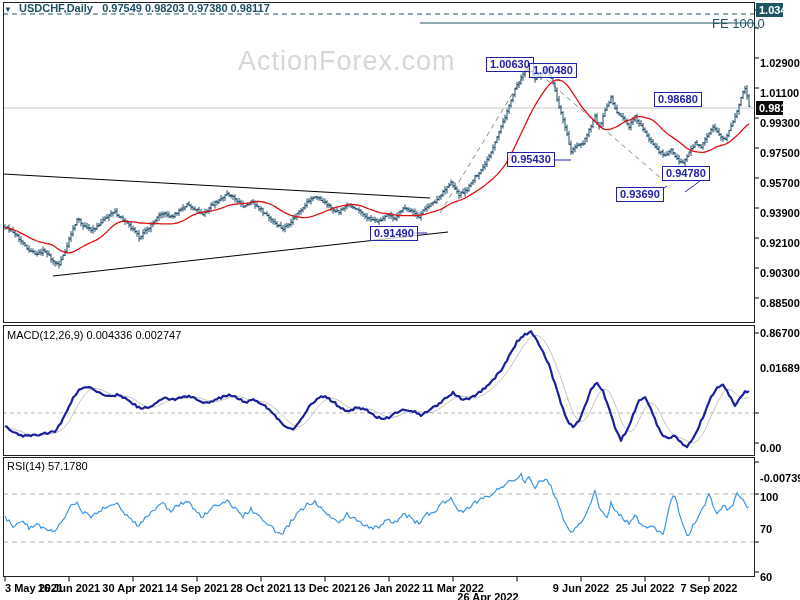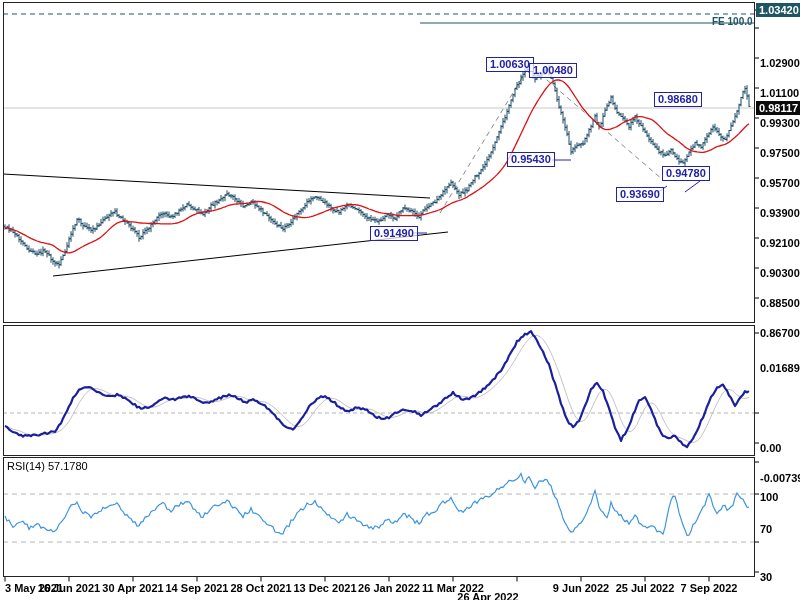--- a/index.html
+++ b/index.html
@@ -5,38 +5,39 @@
   html,body{margin:0;padding:0;background:#fff;}
   #stage{position:relative;width:800px;height:600px;background:#fff;overflow:hidden;
          font-family:"Liberation Sans",sans-serif;}
   #chart-svg{position:absolute;left:0;top:0;z-index:2;}
   .txt{position:absolute;white-space:nowrap;z-index:3;}
   #watermark{position:absolute;left:238px;top:46px;z-index:1;font-size:27px;color:#d7d7db;
              letter-spacing:1px;}
   #title-bar{left:4px;top:2px;font-size:11px;font-weight:bold;color:#1c4f63;}
   #title-bar .arrow{font-size:8px;margin-right:4px;cursor:pointer;}
   .ylab{left:760px;font-size:11px;font-weight:bold;color:#000;margin-top:36px;}
-  .ptag{left:756px;width:44px;font-size:11px;font-weight:bold;color:#fff;text-align:left;
+  .ptag{left:756px;width:27px;font-size:11px;font-weight:bold;color:#fff;text-align:left;
         padding:1px 2px 1px 3px;box-sizing:border-box;}
   .ptag.teal{background:#1e5560;}
   .ptag.black{background:#0b0b0b;}
   .xlab{top:582px;font-size:11px;font-weight:bold;color:#000;transform:translateX(-50%);}
   .xlab.first{transform:none;}
   .indlab{left:7px;font-size:11px;color:#000;}
   #macd-label{top:329px;}
   #rsi-label{top:460px;}
   .swing{border:1px solid #2222a8;color:#2222a8;background:rgba(255,255,255,0.72);
          font-size:11px;font-weight:bold;padding:0 3px 1px 3px;z-index:4;}
-  #fe-label{font-size:10px;font-weight:bold;color:#1e5560;z-index:4;}
+  #fe-label{font-size:13px;font-weight:normal;color:#1e5560;z-index:4;}
 </style>
 </head>
 <body>
 
 <div id="stage">
 
+  <div id="watermark">ActionForex.com</div>
 
   <svg id="chart-svg" width="800" height="600">
       <line x1="3" y1="174" x2="430" y2="198" stroke="#000000" stroke-width="1" stroke-dasharray="none"></line>
       <line x1="53" y1="276" x2="448" y2="232" stroke="#000000" stroke-width="1" stroke-dasharray="none"></line>
       <line x1="440" y1="213" x2="528" y2="68" stroke="#8a8a8a" stroke-width="1" stroke-dasharray="5,4"></line>
       <line x1="533" y1="68" x2="663" y2="180" stroke="#8a8a8a" stroke-width="1" stroke-dasharray="5,4"></line>
       <line x1="3" y1="14" x2="755" y2="14" stroke="#1e5560" stroke-width="1" stroke-dasharray="5,4"></line>
       <line x1="420" y1="23" x2="755" y2="23" stroke="#1e5560" stroke-width="1" stroke-dasharray="none"></line>
       <line x1="3" y1="108" x2="755" y2="108" stroke="#c9c9c9" stroke-width="1" stroke-dasharray="none"></line>
       <path d="M5 224.3L5 229.6M3.5 226.7L5 226.7M5 228.3L6.5 228.3M7 225.8L7 229.4M5.5 228.3L7 228.3M7 227.0L8.5 227.0M9 224.3L9 232.8M7.5 227.0L9 227.0M9 230.1L10.5 230.1M11 227.8L11 232.0M9.5 230.1L11 230.1M11 229.7L12.5 229.7M13 226.7L13 233.3M11.5 229.7L13 229.7M13 232.4L14.5 232.4M15 230.1L15 237.5M13.5 232.4L15 232.4M15 234.1L16.5 234.1M17 233.0L17 237.0M15.5 234.1L17 234.1M17 235.4L18.5 235.4M19 233.8L19 242.4M17.5 235.4L19 235.4M19 239.6L20.5 239.6M21 236.2L21 244.7M19.5 239.6L21 239.6M21 241.2L22.5 241.2M23 240.3L23 245.6M21.5 241.2L23 241.2M23 243.2L24.5 243.2M25 242.3L25 246.8M23.5 243.2L25 243.2M25 245.5L26.5 245.5M27 244.5L27 250.1M25.5 245.5L27 245.5M27 248.8L28.5 248.8M29 245.4L29 252.6M27.5 248.8L29 248.8M29 250.8L30.5 250.8M31 248.2L31 252.2M29.5 250.8L31 250.8M31 251.3L32.5 251.3M33 248.4L33 253.6M31.5 251.3L33 251.3M33 251.4L34.5 251.4M35 250.4L35 255.1M33.5 251.4L35 251.4M35 254.0L36.5 254.0M37 250.6L37 256.6M35.5 254.0L37 254.0M37 254.2L38.5 254.2M39 249.2L39 254.9M37.5 254.2L39 254.2M39 252.3L40.5 252.3M41 248.7L41 255.7M39.5 252.3L41 252.3M41 253.4L42.5 253.4M43 246.4L43 256.2M41.5 253.4L43 253.4M43 250.0L44.5 250.0M45 248.3L45 253.1M43.5 250.0L45 250.0M45 251.7L46.5 251.7M47 249.9L47 257.5M45.5 251.7L47 251.7M47 253.7L48.5 253.7M49 250.4L49 255.9M47.5 253.7L49 253.7M49 254.9L50.5 254.9M51 253.8L51 262.7M49.5 254.9L51 254.9M51 259.6L52.5 259.6M53 257.2L53 264.8M51.5 259.6L53 259.6M53 261.2L54.5 261.2M55 260.4L55 266.7M53.5 261.2L55 261.2M55 263.0L56.5 263.0M57 261.0L57 265.7M55.5 263.0L57 263.0M57 263.4L58.5 263.4M59 260.6L59 268.5M57.5 263.4L59 263.4M59 264.7L60.5 264.7M61 256.2L61 265.8M59.5 264.7L61 264.7M61 259.6L62.5 259.6M63 254.3L63 260.2M61.5 259.6L63 259.6M63 255.4L64.5 255.4M65 249.2L65 256.0M63.5 255.4L65 255.4M65 251.5L66.5 251.5M67 242.2L67 253.1M65.5 251.5L67 251.5M67 246.0L68.5 246.0M69 236.6L69 248.0M67.5 246.0L69 246.0M69 238.8L70.5 238.8M71 231.2L71 241.9M69.5 238.8L71 238.8M71 234.2L72.5 234.2M73 225.1L73 236.7M71.5 234.2L73 234.2M73 228.4L74.5 228.4M75 223.9L75 230.8M73.5 228.4L75 228.4M75 224.8L76.5 224.8M77 218.0L77 225.7M75.5 224.8L77 224.8M77 219.3L78.5 219.3M79 217.5L79 222.8M77.5 219.3L79 219.3M79 219.5L80.5 219.5M81 218.3L81 226.4M79.5 219.5L81 219.5M81 223.5L82.5 223.5M83 222.5L83 229.6M81.5 223.5L83 223.5M83 225.8L84.5 225.8M85 222.3L85 227.5M83.5 225.8L85 225.8M85 226.3L86.5 226.3M87 222.7L87 229.4M85.5 226.3L87 226.3M87 227.8L88.5 227.8M89 224.0L89 231.2M87.5 227.8L89 227.8M89 228.0L90.5 228.0M91 227.1L91 233.0M89.5 228.0L91 228.0M91 230.4L92.5 230.4M93 225.3L93 233.8M91.5 230.4L93 230.4M93 228.7L94.5 228.7M95 227.4L95 231.8M93.5 228.7L95 228.7M95 228.9L96.5 228.9M97 222.7L97 230.1M95.5 228.9L97 228.9M97 225.9L98.5 225.9M99 222.9L99 227.2M97.5 225.9L99 225.9M99 225.1L100.5 225.1M101 218.8L101 225.7M99.5 225.1L101 225.1M101 222.7L102.5 222.7M103 216.6L103 223.4M101.5 222.7L103 222.7M103 219.8L104.5 219.8M105 215.9L105 221.3M103.5 219.8L105 219.8M105 218.2L106.5 218.2M107 214.1L107 219.0M105.5 218.2L107 218.2M107 217.3L108.5 217.3M109 213.7L109 221.0M107.5 217.3L109 217.3M109 215.2L110.5 215.2M111 210.2L111 217.3M109.5 215.2L111 215.2M111 213.2L112.5 213.2M113 211.6L113 216.6M111.5 213.2L113 213.2M113 212.6L114.5 212.6M115 208.2L115 214.2M113.5 212.6L115 212.6M115 211.1L116.5 211.1M117 208.1L117 217.1M115.5 211.1L117 211.1M117 215.3L118.5 215.3M119 214.0L119 218.2M117.5 215.3L119 215.3M119 216.9L120.5 216.9M121 215.8L121 218.7M119.5 216.9L121 216.9M121 217.2L122.5 217.2M123 215.4L123 221.9M121.5 217.2L123 217.2M123 220.3L124.5 220.3M125 217.9L125 225.0M123.5 220.3L125 220.3M125 221.2L126.5 221.2M127 219.7L127 223.8M125.5 221.2L127 221.2M127 222.8L128.5 222.8M129 221.3L129 227.5M127.5 222.8L129 222.8M129 224.9L130.5 224.9M131 222.0L131 231.1M129.5 224.9L131 224.9M131 228.5L132.5 228.5M133 225.6L133 231.5M131.5 228.5L133 228.5M133 229.2L134.5 229.2M135 226.9L135 233.6M133.5 229.2L135 229.2M135 231.5L136.5 231.5M137 230.4L137 236.8M135.5 231.5L137 231.5M137 233.6L138.5 233.6M139 229.9L139 241.8M137.5 233.6L139 233.6M139 238.4L140.5 238.4M141 235.5L141 239.8M139.5 238.4L141 238.4M141 236.5L142.5 236.5M143 229.2L143 239.4M141.5 236.5L143 236.5M143 232.7L144.5 232.7M145 227.6L145 234.7M143.5 232.7L145 232.7M145 230.4L146.5 230.4M147 226.5L147 234.1M145.5 230.4L147 230.4M147 229.2L148.5 229.2M149 227.1L149 232.1M147.5 229.2L149 229.2M149 228.4L150.5 228.4M151 222.2L151 232.2M149.5 228.4L151 228.4M151 224.0L152.5 224.0M153 220.6L153 227.3M151.5 224.0L153 224.0M153 222.2L154.5 222.2M155 219.6L155 224.7M153.5 222.2L155 222.2M155 220.3L156.5 220.3M157 216.3L157 222.8M155.5 220.3L157 220.3M157 217.3L158.5 217.3M159 212.3L159 221.0M157.5 217.3L159 217.3M159 215.1L160.5 215.1M161 211.8L161 218.5M159.5 215.1L161 215.1M161 214.3L162.5 214.3M163 211.4L163 218.1M161.5 214.3L163 214.3M163 213.8L164.5 213.8M165 211.5L165 217.3M163.5 213.8L165 213.8M165 213.2L166.5 213.2M167 211.2L167 217.5M165.5 213.2L167 213.2M167 215.0L168.5 215.0M169 211.5L169 218.0M167.5 215.0L169 215.0M169 216.8L170.5 216.8M171 214.6L171 218.3M169.5 216.8L171 216.8M171 216.1L172.5 216.1M173 214.0L173 219.0M171.5 216.1L173 216.1M173 216.5L174.5 216.5M175 212.1L175 218.1M173.5 216.5L175 216.5M175 213.2L176.5 213.2M177 212.7L177 215.8M175.5 213.2L177 213.2M177 213.3L178.5 213.3M179 208.5L179 216.0M177.5 213.3L179 213.3M179 210.2L180.5 210.2M181 207.3L181 211.9M179.5 210.2L181 210.2M181 209.3L182.5 209.3M183 204.2L183 211.5M181.5 209.3L183 209.3M183 208.0L184.5 208.0M185 205.8L185 210.5M183.5 208.0L185 208.0M185 206.6L186.5 206.6M187 202.8L187 207.5M185.5 206.6L187 206.6M187 204.0L188.5 204.0M189 201.2L189 206.2M187.5 204.0L189 204.0M189 205.6L190.5 205.6M191 203.8L191 210.0M189.5 205.6L191 205.6M191 207.3L192.5 207.3M193 205.9L193 210.4M191.5 207.3L193 207.3M193 208.9L194.5 208.9M195 206.5L195 210.4M193.5 208.9L195 208.9M195 209.9L196.5 209.9M197 208.7L197 213.7M195.5 209.9L197 209.9M197 209.3L198.5 209.3M199 206.9L199 214.1M197.5 209.3L199 209.3M199 212.7L200.5 212.7M201 209.1L201 214.4M199.5 212.7L201 212.7M201 213.1L202.5 213.1M203 211.2L203 215.6M201.5 213.1L203 213.1M203 214.7L204.5 214.7M205 208.7L205 217.1M203.5 214.7L205 214.7M205 212.3L206.5 212.3M207 208.9L207 213.5M205.5 212.3L207 212.3M207 210.7L208.5 210.7M209 206.9L209 214.0M207.5 210.7L209 210.7M209 208.1L210.5 208.1M211 202.4L211 211.9M209.5 208.1L211 208.1M211 204.7L212.5 204.7M213 201.3L213 205.8M211.5 204.7L213 204.7M213 205.3L214.5 205.3M215 200.5L215 208.5M213.5 205.3L215 205.3M215 201.7L216.5 201.7M217 199.8L217 205.4M215.5 201.7L217 201.7M217 202.3L218.5 202.3M219 198.8L219 204.0M217.5 202.3L219 202.3M219 200.0L220.5 200.0M221 195.0L221 201.4M219.5 200.0L221 200.0M221 198.7L222.5 198.7M223 196.4L223 201.7M221.5 198.7L223 198.7M223 197.5L224.5 197.5M225 194.4L225 201.2M223.5 197.5L225 197.5M225 195.0L226.5 195.0M227 190.4L227 195.8M225.5 195.0L227 195.0M227 193.8L228.5 193.8M229 191.8L229 196.8M227.5 193.8L229 193.8M229 195.8L230.5 195.8M231 194.0L231 198.4M229.5 195.8L231 195.8M231 195.9L232.5 195.9M233 194.4L233 199.9M231.5 195.9L233 195.9M233 196.5L234.5 196.5M235 194.4L235 202.1M233.5 196.5L235 196.5M235 198.9L236.5 198.9M237 198.1L237 203.3M235.5 198.9L237 198.9M237 201.6L238.5 201.6M239 197.9L239 203.2M237.5 201.6L239 201.6M239 201.8L240.5 201.8M241 199.7L241 207.0M239.5 201.8L241 201.8M241 203.4L242.5 203.4M243 200.7L243 207.8M241.5 203.4L243 203.4M243 206.8L244.5 206.8M245 205.1L245 208.2M243.5 206.8L245 206.8M245 205.7L246.5 205.7M247 202.6L247 206.6M245.5 205.7L247 205.7M247 204.6L248.5 204.6M249 203.3L249 205.9M247.5 204.6L249 204.6M249 203.9L250.5 203.9M251 200.6L251 205.1M249.5 203.9L251 203.9M251 201.2L252.5 201.2M253 199.0L253 204.6M251.5 201.2L253 201.2M253 202.2L254.5 202.2M255 200.2L255 208.8M253.5 202.2L255 202.2M255 205.1L256.5 205.1M257 202.3L257 207.5M255.5 205.1L257 205.1M257 206.3L258.5 206.3M259 205.4L259 211.2M257.5 206.3L259 206.3M259 209.0L260.5 209.0M261 205.8L261 212.3M259.5 209.0L261 209.0M261 208.8L262.5 208.8M263 207.7L263 216.2M261.5 208.8L263 208.8M263 213.0L264.5 213.0M265 212.1L265 214.4M263.5 213.0L265 213.0M265 213.5L266.5 213.5M267 211.1L267 216.1M265.5 213.5L267 213.5M267 215.6L268.5 215.6M269 213.4L269 221.5M267.5 215.6L269 215.6M269 217.9L270.5 217.9M271 215.8L271 223.0M269.5 217.9L271 217.9M271 219.6L272.5 219.6M273 218.2L273 224.3M271.5 219.6L273 219.6M273 221.5L274.5 221.5M275 218.5L275 225.0M273.5 221.5L275 221.5M275 223.4L276.5 223.4M277 221.1L277 227.7M275.5 223.4L277 223.4M277 225.7L278.5 225.7M279 223.9L279 227.4M277.5 225.7L279 225.7M279 225.5L280.5 225.5M281 221.8L281 228.5M279.5 225.5L281 225.5M281 228.0L282.5 228.0M283 225.0L283 231.6M281.5 228.0L283 228.0M283 229.3L284.5 229.3M285 223.5L285 232.3M283.5 229.3L285 229.3M285 226.4L286.5 226.4M287 222.9L287 228.5M285.5 226.4L287 226.4M287 225.3L288.5 225.3M289 223.0L289 228.0M287.5 225.3L289 225.3M289 224.5L290.5 224.5M291 218.8L291 226.9M289.5 224.5L291 224.5M291 222.4L292.5 222.4M293 215.2L293 225.0M291.5 222.4L293 222.4M293 218.2L294.5 218.2M295 213.9L295 219.8M293.5 218.2L295 218.2M295 217.0L296.5 217.0M297 212.7L297 220.4M295.5 217.0L297 217.0M297 213.5L298.5 213.5M299 210.1L299 215.4M297.5 213.5L299 213.5M299 211.6L300.5 211.6M301 208.2L301 214.8M299.5 211.6L301 211.6M301 210.1L302.5 210.1M303 207.2L303 212.5M301.5 210.1L303 210.1M303 207.8L304.5 207.8M305 202.9L305 209.7M303.5 207.8L305 207.8M305 205.5L306.5 205.5M307 198.6L307 207.8M305.5 205.5L307 205.5M307 201.5L308.5 201.5M309 198.0L309 203.6M307.5 201.5L309 201.5M309 201.0L310.5 201.0M311 196.1L311 204.6M309.5 201.0L311 201.0M311 198.7L312.5 198.7M313 196.3L313 201.3M311.5 198.7L313 198.7M313 198.0L314.5 198.0M315 196.1L315 198.6M313.5 198.0L315 198.0M315 196.9L316.5 196.9M317 195.9L317 200.2M315.5 196.9L317 196.9M317 197.6L318.5 197.6M319 196.2L319 200.8M317.5 197.6L319 197.6M319 198.2L320.5 198.2M321 195.9L321 201.1M319.5 198.2L321 198.2M321 200.5L322.5 200.5M323 197.7L323 203.0M321.5 200.5L323 200.5M323 202.4L324.5 202.4M325 198.5L325 204.6M323.5 202.4L325 202.4M325 201.9L326.5 201.9M327 200.4L327 207.8M325.5 201.9L327 201.9M327 205.1L328.5 205.1M329 202.7L329 208.1M327.5 205.1L329 205.1M329 205.4L330.5 205.4M331 203.8L331 211.4M329.5 205.4L331 205.4M331 208.0L332.5 208.0M333 207.1L333 213.6M331.5 208.0L333 208.0M333 210.2L334.5 210.2M335 208.9L335 212.8M333.5 210.2L335 210.2M335 211.4L336.5 211.4M337 206.9L337 212.7M335.5 211.4L337 211.4M337 210.6L338.5 210.6M339 209.7L339 215.1M337.5 210.6L339 210.6M339 212.6L340.5 212.6M341 207.8L341 215.0M339.5 212.6L341 212.6M341 209.5L342.5 209.5M343 207.1L343 210.9M341.5 209.5L343 209.5M343 208.5L344.5 208.5M345 206.2L345 211.6M343.5 208.5L345 208.5M345 206.8L346.5 206.8M347 202.5L347 209.4M345.5 206.8L347 206.8M347 205.1L348.5 205.1M349 203.3L349 207.3M347.5 205.1L349 205.1M349 204.6L350.5 204.6M351 203.1L351 208.1M349.5 204.6L351 204.6M351 206.7L352.5 206.7M353 204.5L353 209.0M351.5 206.7L353 206.7M353 207.5L354.5 207.5M355 206.3L355 209.9M353.5 207.5L355 207.5M355 208.6L356.5 208.6M357 207.9L357 210.4M355.5 208.6L357 208.6M357 209.5L358.5 209.5M359 207.4L359 213.5M357.5 209.5L359 209.5M359 210.6L360.5 210.6M361 209.0L361 215.5M359.5 210.6L361 210.6M361 212.2L362.5 212.2M363 211.4L363 216.9M361.5 212.2L363 212.2M363 214.5L364.5 214.5M365 212.9L365 219.0M363.5 214.5L365 214.5M365 216.2L366.5 216.2M367 213.1L367 221.4M365.5 216.2L367 216.2M367 218.0L368.5 218.0M369 216.6L369 221.1M367.5 218.0L369 218.0M369 217.8L370.5 217.8M371 215.0L371 222.0M369.5 217.8L371 217.8M371 219.6L372.5 219.6M373 216.7L373 220.6M371.5 219.6L373 219.6M373 219.8L374.5 219.8M375 216.7L375 223.0M373.5 219.8L375 219.8M375 219.9L376.5 219.9M377 218.2L377 222.4M375.5 219.9L377 219.9M377 221.7L378.5 221.7M379 218.7L379 224.8M377.5 221.7L379 221.7M379 220.2L380.5 220.2M381 217.4L381 221.9M379.5 220.2L381 220.2M381 220.3L382.5 220.3M383 215.9L383 221.2M381.5 220.3L383 220.3M383 218.3L384.5 218.3M385 214.7L385 221.3M383.5 218.3L385 218.3M385 216.4L386.5 216.4M387 213.3L387 217.3M385.5 216.4L387 216.4M387 214.3L388.5 214.3M389 213.5L389 218.7M387.5 214.3L389 214.3M389 215.3L390.5 215.3M391 211.8L391 219.1M389.5 215.3L391 215.3M391 215.9L392.5 215.9M393 213.7L393 221.5M391.5 215.9L393 215.9M393 218.1L394.5 218.1M395 216.6L395 220.2M393.5 218.1L395 218.1M395 219.1L396.5 219.1M397 212.3L397 221.2M395.5 219.1L397 219.1M397 216.1L398.5 216.1M399 211.4L399 218.3M397.5 216.1L399 216.1M399 211.9L400.5 211.9M401 210.2L401 214.7M399.5 211.9L401 211.9M401 210.9L402.5 210.9M403 207.0L403 212.9M401.5 210.9L403 210.9M403 208.0L404.5 208.0M405 204.5L405 210.3M403.5 208.0L405 208.0M405 208.3L406.5 208.3M407 207.2L407 211.8M405.5 208.3L407 208.3M407 209.1L408.5 209.1M409 207.3L409 212.4M407.5 209.1L409 209.1M409 210.9L410.5 210.9M411 208.0L411 212.6M409.5 210.9L411 210.9M411 210.5L412.5 210.5M413 208.6L413 214.8M411.5 210.5L413 210.5M413 211.5L414.5 211.5M415 208.5L415 217.0M413.5 211.5L415 211.5M415 213.5L416.5 213.5M417 210.6L417 219.0M415.5 213.5L417 213.5M417 216.1L418.5 216.1M419 212.4L419 218.7M417.5 216.1L419 216.1M419 217.5L420.5 217.5M421 211.0L421 220.6M419.5 217.5L421 217.5M421 213.8L422.5 213.8M423 209.2L423 215.3M421.5 213.8L423 213.8M423 210.3L424.5 210.3M425 206.1L425 211.6M423.5 210.3L425 210.3M425 209.0L426.5 209.0M427 203.8L427 211.7M425.5 209.0L427 209.0M427 207.3L428.5 207.3M429 203.1L429 209.3M427.5 207.3L429 207.3M429 206.3L430.5 206.3M431 202.7L431 207.2M429.5 206.3L431 206.3M431 203.6L432.5 203.6M433 201.4L433 205.8M431.5 203.6L433 203.6M433 202.3L434.5 202.3M435 199.6L435 203.4M433.5 202.3L435 202.3M435 202.6L436.5 202.6M437 195.8L437 203.5M435.5 202.6L437 202.6M437 199.5L438.5 199.5M439 195.6L439 200.7M437.5 199.5L439 199.5M439 196.8L440.5 196.8M441 194.0L441 199.9M439.5 196.8L441 196.8M441 195.3L442.5 195.3M443 189.6L443 197.1M441.5 195.3L443 195.3M443 191.5L444.5 191.5M445 186.1L445 194.8M443.5 191.5L445 191.5M445 189.7L446.5 189.7M447 186.3L447 193.5M445.5 189.7L447 189.7M447 186.8L448.5 186.8M449 182.7L449 188.2M447.5 186.8L449 186.8M449 185.1L450.5 185.1M451 179.6L451 185.9M449.5 185.1L451 185.1M451 182.3L452.5 182.3M453 180.8L453 188.1M451.5 182.3L453 182.3M453 185.7L454.5 185.7M455 182.4L455 190.1M453.5 185.7L455 185.7M455 188.6L456.5 188.6M457 186.7L457 194.1M455.5 188.6L457 188.6M457 191.6L458.5 191.6M459 189.4L459 199.2M457.5 191.6L459 191.6M459 195.5L460.5 195.5M461 191.2L461 197.9M459.5 195.5L461 195.5M461 192.3L462.5 192.3M463 188.5L463 193.9M461.5 192.3L463 192.3M463 192.9L464.5 192.9M465 187.3L465 196.6M463.5 192.9L465 192.9M465 190.1L466.5 190.1M467 187.1L467 193.5M465.5 190.1L467 190.1M467 190.8L468.5 190.8M469 183.6L469 191.3M467.5 190.8L469 190.8M469 185.6L470.5 185.6M471 182.3L471 187.4M469.5 185.6L471 185.6M471 182.8L472.5 182.8M473 179.4L473 185.1M471.5 182.8L473 182.8M473 180.5L474.5 180.5M475 174.9L475 183.3M473.5 180.5L475 180.5M475 175.9L476.5 175.9M477 174.5L477 177.4M475.5 175.9L477 175.9M477 175.8L478.5 175.8M479 171.8L479 179.5M477.5 175.8L479 175.8M479 173.3L480.5 173.3M481 168.8L481 174.4M479.5 173.3L481 173.3M481 169.9L482.5 169.9M483 164.0L483 171.8M481.5 169.9L483 169.9M483 167.0L484.5 167.0M485 160.8L485 169.8M483.5 167.0L485 167.0M485 164.3L486.5 164.3M487 156.5L487 167.1M485.5 164.3L487 164.3M487 159.5L488.5 159.5M489 153.9L489 161.6M487.5 159.5L489 159.5M489 156.2L490.5 156.2M491 151.4L491 158.5M489.5 156.2L491 156.2M491 152.1L492.5 152.1M493 144.4L493 154.3M491.5 152.1L493 152.1M493 147.5L494.5 147.5M495 141.2L495 150.6M493.5 147.5L495 147.5M495 142.3L496.5 142.3M497 136.1L497 143.2M495.5 142.3L497 142.3M497 136.9L498.5 136.9M499 130.7L499 140.4M497.5 136.9L499 136.9M499 131.9L500.5 131.9M501 124.9L501 133.9M499.5 131.9L501 131.9M501 126.4L502.5 126.4M503 118.0L503 128.6M501.5 126.4L503 126.4M503 121.4L504.5 121.4M505 114.6L505 123.4M503.5 121.4L505 121.4M505 117.7L506.5 117.7M507 108.7L507 120.3M505.5 117.7L507 117.7M507 111.4L508.5 111.4M509 104.1L509 114.0M507.5 111.4L509 111.4M509 105.5L510.5 105.5M511 99.4L511 107.8M509.5 105.5L511 105.5M511 100.1L512.5 100.1M513 93.8L513 102.3M511.5 100.1L513 100.1M513 94.8L514.5 94.8M515 87.8L515 97.2M513.5 94.8L515 94.8M515 88.5L516.5 88.5M517 82.0L517 90.0M515.5 88.5L517 88.5M517 84.7L518.5 84.7M519 81.0L519 88.0M517.5 84.7L519 84.7M519 83.4L520.5 83.4M521 74.7L521 84.7M519.5 83.4L521 83.4M521 77.1L522.5 77.1M523 72.1L523 80.9M521.5 77.1L523 77.1M523 74.5L524.5 74.5M525 68.2L525 77.5M523.5 74.5L525 74.5M525 70.6L526.5 70.6M527 65.6L527 71.3M525.5 70.6L527 70.6M527 69.2L528.5 69.2M529 62.5L529 72.8M527.5 69.2L529 69.2M529 64.7L530.5 64.7M531 63.2L531 70.8M529.5 64.7L531 64.7M531 69.3L532.5 69.3M533 68.5L533 78.4M531.5 69.3L533 69.3M533 75.1L534.5 75.1M535 74.0L535 82.7M533.5 75.1L535 75.1M535 79.1L536.5 79.1M537 72.7L537 80.2M535.5 79.1L537 79.1M537 75.3L538.5 75.3M539 71.7L539 77.5M537.5 75.3L539 75.3M539 76.3L540.5 76.3M541 73.3L541 79.7M539.5 76.3L541 76.3M541 74.2L542.5 74.2M543 70.0L543 75.3M541.5 74.2L543 74.2M543 71.3L544.5 71.3M545 66.5L545 75.2M543.5 71.3L545 71.3M545 70.2L546.5 70.2M547 68.0L547 71.2M545.5 70.2L547 70.2M547 69.1L548.5 69.1M549 65.5L549 75.5M547.5 69.1L549 69.1M549 72.8L550.5 72.8M551 72.2L551 79.0M549.5 72.8L551 72.8M551 78.3L552.5 78.3M553 77.0L553 84.4M551.5 78.3L553 78.3M553 83.7L554.5 83.7M555 81.6L555 91.7M553.5 83.7L555 83.7M555 90.7L556.5 90.7M557 87.7L557 101.9M555.5 90.7L557 90.7M557 99.6L558.5 99.6M559 96.0L559 108.7M557.5 99.6L559 99.6M559 107.2L560.5 107.2M561 105.3L561 114.9M559.5 107.2L561 107.2M561 112.6L562.5 112.6M563 111.1L563 123.6M561.5 112.6L563 112.6M563 119.8L564.5 119.8M565 117.2L565 130.8M563.5 119.8L565 119.8M565 127.3L566.5 127.3M567 124.6L567 136.2M565.5 127.3L567 127.3M567 134.1L568.5 134.1M569 131.1L569 144.8M567.5 134.1L569 134.1M569 144.2L570.5 144.2M571 140.7L571 154.9M569.5 144.2L571 144.2M571 151.9L572.5 151.9M573 147.1L573 154.2M571.5 151.9L573 151.9M573 148.9L574.5 148.9M575 144.3L575 152.2M573.5 148.9L575 148.9M575 147.1L576.5 147.1M577 142.3L577 148.7M575.5 147.1L577 147.1M577 145.4L578.5 145.4M579 143.0L579 146.4M577.5 145.4L579 145.4M579 144.8L580.5 144.8M581 142.8L581 148.1M579.5 144.8L581 144.8M581 143.9L582.5 143.9M583 140.5L583 146.0M581.5 143.9L583 143.9M583 144.0L584.5 144.0M585 137.3L585 144.6M583.5 144.0L585 144.0M585 138.5L586.5 138.5M587 133.5L587 142.3M585.5 138.5L587 138.5M587 135.0L588.5 135.0M589 128.0L589 137.3M587.5 135.0L589 135.0M589 129.5L590.5 129.5M591 124.5L591 132.6M589.5 129.5L591 129.5M591 126.4L592.5 126.4M593 119.1L593 128.2M591.5 126.4L593 126.4M593 120.7L594.5 120.7M595 113.8L595 121.4M593.5 120.7L595 120.7M595 115.8L596.5 115.8M597 112.8L597 125.1M595.5 115.8L597 115.8M597 122.8L598.5 122.8M599 121.8L599 129.6M597.5 122.8L599 122.8M599 126.7L600.5 126.7M601 121.7L601 127.2M599.5 126.7L601 126.7M601 123.4L602.5 123.4M603 112.9L603 127.0M601.5 123.4L603 123.4M603 116.2L604.5 116.2M605 107.6L605 116.7M603.5 116.2L605 116.2M605 110.2L606.5 110.2M607 103.3L607 110.9M605.5 110.2L607 110.2M607 105.8L608.5 105.8M609 100.7L609 106.7M607.5 105.8L609 105.8M609 102.6L610.5 102.6M611 95.2L611 103.6M609.5 102.6L611 102.6M611 97.0L612.5 97.0M613 95.3L613 105.3M611.5 97.0L613 97.0M613 103.6L614.5 103.6M615 101.9L615 110.0M613.5 103.6L615 103.6M615 108.3L616.5 108.3M617 104.7L617 113.9M615.5 108.3L617 108.3M617 112.6L618.5 112.6M619 111.6L619 115.9M617.5 112.6L619 112.6M619 114.2L620.5 114.2M621 112.9L621 117.0M619.5 114.2L621 114.2M621 116.5L622.5 116.5M623 113.0L623 120.8M621.5 116.5L623 116.5M623 118.1L624.5 118.1M625 115.9L625 122.6M623.5 118.1L625 118.1M625 121.0L626.5 121.0M627 118.3L627 125.3M625.5 121.0L627 121.0M627 123.7L628.5 123.7M629 122.8L629 130.1M627.5 123.7L629 123.7M629 127.4L630.5 127.4M631 119.3L631 130.5M629.5 127.4L631 127.4M631 122.4L632.5 122.4M633 116.8L633 125.1M631.5 122.4L633 122.4M633 119.7L634.5 119.7M635 115.1L635 122.0M633.5 119.7L635 119.7M635 115.9L636.5 115.9M637 113.6L637 124.0M635.5 115.9L637 115.9M637 120.9L638.5 120.9M639 119.2L639 127.0M637.5 120.9L639 120.9M639 123.7L640.5 123.7M641 120.1L641 126.2M639.5 123.7L641 123.7M641 125.6L642.5 125.6M643 122.9L643 131.8M641.5 125.6L643 125.6M643 129.3L644.5 129.3M645 127.5L645 133.2M643.5 129.3L645 129.3M645 132.0L646.5 132.0M647 130.2L647 137.2M645.5 132.0L647 132.0M647 135.8L648.5 135.8M649 133.2L649 142.3M647.5 135.8L649 135.8M649 139.3L650.5 139.3M651 137.0L651 144.1M649.5 139.3L651 139.3M651 141.5L652.5 141.5M653 139.0L653 145.4M651.5 141.5L653 141.5M653 144.2L654.5 144.2M655 142.6L655 148.1M653.5 144.2L655 144.2M655 146.9L656.5 146.9M657 143.3L657 149.7M655.5 146.9L657 146.9M657 149.1L658.5 149.1M659 145.9L659 154.2M657.5 149.1L659 149.1M659 152.4L660.5 152.4M661 150.7L661 155.3M659.5 152.4L661 152.4M661 151.8L662.5 151.8M663 149.3L663 157.8M661.5 151.8L663 151.8M663 154.8L664.5 154.8M665 152.4L665 156.7M663.5 154.8L665 154.8M665 155.3L666.5 155.3M667 150.9L667 155.8M665.5 155.3L667 155.3M667 154.2L668.5 154.2M669 149.9L669 156.1M667.5 154.2L669 154.2M669 151.7L670.5 151.7M671 148.1L671 154.4M669.5 151.7L671 151.7M671 149.5L672.5 149.5M673 148.3L673 155.0M671.5 149.5L673 149.5M673 153.0L674.5 153.0M675 152.2L675 157.7M673.5 153.0L675 153.0M675 156.5L676.5 156.5M677 153.7L677 160.1M675.5 156.5L677 156.5M677 158.4L678.5 158.4M679 154.9L679 164.7M677.5 158.4L679 158.4M679 161.8L680.5 161.8M681 158.4L681 163.3M679.5 161.8L681 161.8M681 161.8L682.5 161.8M683 159.5L683 163.6M681.5 161.8L683 161.8M683 162.9L684.5 162.9M685 158.2L685 165.9M683.5 162.9L685 162.9M685 159.7L686.5 159.7M687 154.2L687 162.0M685.5 159.7L687 159.7M687 156.5L688.5 156.5M689 151.4L689 157.1M687.5 156.5L689 156.5M689 152.1L690.5 152.1M691 145.6L691 155.9M689.5 152.1L691 152.1M691 148.7L692.5 148.7M693 144.2L693 150.1M691.5 148.7L693 148.7M693 147.0L694.5 147.0M695 141.8L695 148.0M693.5 147.0L695 147.0M695 142.4L696.5 142.4M697 140.0L697 145.5M695.5 142.4L697 142.4M697 144.9L698.5 144.9M699 144.1L699 147.6M697.5 144.9L699 144.9M699 145.1L700.5 145.1M701 144.2L701 148.8M699.5 145.1L701 145.1M701 147.4L702.5 147.4M703 142.1L703 149.9M701.5 147.4L703 147.4M703 142.8L704.5 142.8M705 137.1L705 145.8M703.5 142.8L705 142.8M705 139.3L706.5 139.3M707 133.0L707 143.0M705.5 139.3L707 139.3M707 136.1L708.5 136.1M709 132.4L709 137.7M707.5 136.1L709 136.1M709 133.3L710.5 133.3M711 127.8L711 135.0M709.5 133.3L711 133.3M711 129.6L712.5 129.6M713 124.5L713 132.5M711.5 129.6L713 129.6M713 127.0L714.5 127.0M715 123.7L715 131.5M713.5 127.0L715 127.0M715 129.0L716.5 129.0M717 126.9L717 133.3M715.5 129.0L717 129.0M717 131.4L718.5 131.4M719 127.9L719 136.1M717.5 131.4L719 131.4M719 134.4L720.5 134.4M721 133.2L721 140.8M719.5 134.4L721 134.4M721 137.1L722.5 137.1M723 135.7L723 141.7M721.5 137.1L723 137.1M723 138.5L724.5 138.5M725 136.6L725 140.0M723.5 138.5L725 138.5M725 139.4L726.5 139.4M727 133.3L727 141.4M725.5 139.4L727 139.4M727 135.7L728.5 135.7M729 129.9L729 137.5M727.5 135.7L729 135.7M729 130.5L730.5 130.5M731 122.4L731 131.1M729.5 130.5L731 130.5M731 125.9L732.5 125.9M733 120.0L733 126.8M731.5 125.9L733 125.9M733 121.7L734.5 121.7M735 113.0L735 123.2M733.5 121.7L735 121.7M735 116.3L736.5 116.3M737 109.9L737 118.3M735.5 116.3L737 116.3M737 111.1L738.5 111.1M739 103.6L739 114.8M737.5 111.1L739 111.1M739 104.8L740.5 104.8M741 96.8L741 106.4M739.5 104.8L741 104.8M741 97.5L742.5 97.5M743 90.6L743 99.1M741.5 97.5L743 97.5M743 91.8L744.5 91.8M745 86.0L745 94.2M743.5 91.8L745 91.8M745 88.5L746.5 88.5M747 85.1L747 99.7M745.5 88.5L747 88.5M747 96.0L748.5 96.0M749 94.2L749 107.0M747.5 96.0L749 96.0M749 106.4L750.5 106.4" stroke="#1b4b66" stroke-width="1" fill="none"></path>
@@ -50,20 +51,26 @@
       <polyline points="5,426.1 7,427.0 9,429.3 11,430.9 13,432.2 15,432.5 17,433.3 19,435.1 21,434.8 23,436.6 25,435.0 27,435.6 29,435.1 31,436.2 33,434.5 35,434.6 37,435.3 39,435.5 41,434.3 43,433.5 45,432.6 47,433.9 49,433.0 51,431.4 53,431.5 55,432.0 57,428.8 59,425.1 61,423.4 63,418.4 65,414.5 67,411.0 69,406.3 71,403.2 73,397.6 75,395.8 77,393.1 79,389.6 81,389.1 83,388.0 85,387.3 87,387.4 89,387.2 91,387.6 93,389.2 95,390.6 97,392.0 99,392.2 101,393.3 103,394.8 105,395.5 107,395.9 109,395.7 111,396.0 113,396.0 115,396.2 117,393.9 119,395.4 121,395.7 123,398.0 125,397.6 127,399.4 129,400.6 131,402.5 133,404.5 135,404.0 137,407.4 139,406.8 141,408.7 143,408.4 145,407.0 147,407.8 149,407.7 151,406.4 153,405.4 155,403.6 157,402.3 159,400.6 161,399.8 163,398.6 165,397.5 167,398.1 169,399.7 171,399.2 173,398.7 175,400.1 177,398.7 179,397.3 181,397.9 183,396.6 185,396.3 187,397.2 189,395.7 191,397.5 193,397.0 195,398.1 197,400.0 199,400.7 201,401.7 203,402.9 205,402.4 207,402.3 209,402.8 211,401.4 213,401.5 215,399.5 217,399.3 219,397.3 221,398.7 223,395.9 225,396.1 227,396.3 229,394.4 231,395.8 233,396.3 235,396.0 237,398.4 239,399.3 241,399.0 243,401.9 245,401.9 247,402.8 249,400.5 251,400.2 253,399.1 255,400.6 257,401.1 259,403.1 261,404.0 263,404.7 265,405.4 267,408.5 269,409.3 271,411.4 273,413.5 275,415.2 277,418.7 279,419.6 281,422.3 283,424.8 285,426.3 287,427.5 289,428.1 291,428.3 293,429.6 295,427.4 297,424.6 299,422.3 301,419.1 303,416.8 305,413.5 307,410.6 309,406.2 311,404.2 313,403.1 315,401.6 317,398.7 319,398.0 321,396.2 323,397.2 325,396.1 327,397.8 329,398.1 331,401.3 333,402.1 335,402.0 337,405.9 339,406.7 341,408.3 343,408.4 345,410.8 347,410.8 349,411.3 351,409.8 353,410.2 355,407.3 357,407.8 359,407.5 361,409.3 363,408.3 365,409.6 367,409.6 369,412.3 371,413.2 373,414.1 375,416.6 377,418.0 379,416.7 381,418.6 383,418.9 385,418.6 387,417.1 389,418.4 391,416.1 393,414.3 395,412.5 397,412.8 399,411.9 401,410.5 403,409.4 405,410.2 407,410.5 409,410.8 411,411.0 413,411.9 415,411.1 417,413.7 419,413.7 421,416.0 423,414.2 425,412.0 427,412.2 429,410.5 431,408.9 433,406.7 435,405.9 437,406.2 439,403.4 441,402.9 443,400.0 445,397.9 447,397.7 449,395.9 451,395.1 453,391.8 455,395.0 457,396.1 459,396.1 461,399.2 463,399.8 465,398.9 467,398.4 469,399.2 471,397.1 473,395.8 475,396.2 477,393.9 479,391.8 481,392.0 483,388.6 485,388.7 487,385.6 489,384.5 491,382.0 493,379.4 495,378.6 497,374.0 499,372.4 501,371.0 503,367.4 505,363.3 507,360.9 509,355.7 511,352.4 513,349.2 515,346.3 517,340.9 519,340.7 521,337.5 523,336.6 525,333.7 527,334.4 529,332.5 531,331.2 533,334.9 535,337.1 537,340.5 539,345.0 541,348.5 543,351.5 545,356.9 547,361.3 549,364.2 551,371.0 553,378.9 555,383.1 557,390.0 559,396.2 561,403.9 563,408.2 565,415.0 567,419.3 569,423.5 571,424.2 573,427.1 575,425.4 577,422.3 579,421.1 581,416.2 583,410.7 585,405.7 587,401.4 589,395.0 591,389.2 593,387.6 595,384.4 597,382.9 599,386.0 601,389.0 603,390.6 605,398.0 607,402.6 609,408.1 611,414.6 613,420.6 615,428.0 617,431.7 619,435.6 621,440.9 623,435.7 625,434.3 627,430.3 629,425.9 631,421.2 633,414.4 635,411.0 637,405.2 639,400.3 641,399.8 643,398.4 645,397.1 647,401.1 649,405.2 651,409.1 653,414.5 655,418.7 657,425.4 659,428.2 661,432.6 663,436.0 665,436.4 667,437.6 669,438.3 671,437.8 673,435.9 675,435.8 677,438.1 679,440.8 681,441.8 683,445.0 685,445.6 687,447.1 689,443.5 691,441.4 693,438.5 695,434.6 697,431.0 699,426.8 701,420.5 703,417.9 705,412.5 707,406.7 709,402.2 711,396.8 713,394.8 715,391.4 717,387.4 719,387.1 721,385.6 723,384.6 725,388.1 727,390.7 729,395.5 731,397.7 733,402.0 735,406.0 737,402.8 739,399.2 741,396.8 743,394.7 745,391.1 747,392.3 749,391.1" stroke="#1a1f9c" stroke-width="2.2" fill="none" stroke-linejoin="round"></polyline>
       <line x1="3" y1="494" x2="755" y2="494" stroke="#b5b5b5" stroke-width="1" stroke-dasharray="5,4"></line>
       <line x1="3" y1="542" x2="755" y2="542" stroke="#b5b5b5" stroke-width="1" stroke-dasharray="5,4"></line>
       <polyline points="5,516.0 7,521.0 9,520.0 11,524.0 13,527.3 15,525.9 17,523.4 19,522.5 21,522.0 23,521.3 25,524.2 27,524.2 29,529.3 31,526.1 33,527.4 35,525.2 37,523.7 39,524.3 41,528.1 43,527.2 45,528.3 47,530.1 49,530.6 51,529.6 53,531.9 55,531.1 57,529.0 59,524.4 61,522.3 63,519.9 65,517.5 67,513.0 69,508.7 71,505.1 73,504.4 75,504.5 77,502.1 79,506.5 81,510.8 83,513.6 85,511.7 87,513.1 89,514.6 91,517.8 93,514.9 95,513.2 97,513.5 99,511.5 101,511.3 103,507.4 105,508.3 107,507.4 109,506.0 111,505.1 113,504.9 115,504.2 117,502.8 119,505.3 121,509.6 123,511.5 125,515.2 127,514.4 129,517.7 131,518.4 133,522.3 135,521.7 137,526.1 139,525.9 141,522.1 143,521.4 145,517.1 147,516.7 149,515.8 151,511.6 153,510.5 155,510.3 157,506.9 159,505.0 161,503.7 163,502.4 165,504.1 167,509.1 169,509.3 171,512.1 173,509.8 175,505.9 177,505.6 179,506.3 181,502.3 183,504.4 185,502.0 187,501.7 189,501.8 191,504.1 193,508.9 195,509.5 197,512.5 199,512.9 201,517.1 203,517.4 205,512.9 207,513.8 209,511.4 211,508.6 213,506.1 215,504.9 217,505.7 219,505.7 221,504.1 223,502.5 225,502.8 227,500.0 229,501.2 231,505.6 233,508.0 235,507.3 237,508.9 239,512.3 241,514.2 243,517.6 245,512.4 247,513.8 249,512.6 251,507.7 253,512.9 255,513.2 257,514.0 259,515.2 261,517.5 263,520.8 265,522.0 267,524.5 269,525.1 271,525.5 273,527.0 275,532.0 277,532.5 279,532.7 281,533.9 283,533.8 285,528.6 287,525.7 289,526.7 291,520.0 293,520.4 295,517.2 297,512.8 299,511.1 301,508.8 303,510.0 305,507.5 307,503.1 309,504.3 311,504.7 313,503.5 315,500.6 317,505.3 319,507.1 321,506.9 323,510.2 325,511.8 327,514.9 329,514.7 331,518.0 333,518.5 335,519.2 337,521.4 339,523.0 341,520.1 343,520.2 345,516.2 347,512.6 349,517.1 351,518.4 353,517.1 355,517.7 357,521.1 359,521.0 361,522.1 363,525.6 365,525.6 367,525.0 369,528.1 371,526.8 373,529.3 375,526.0 377,526.5 379,528.1 381,525.0 383,524.2 385,520.3 387,519.9 389,519.2 391,522.5 393,523.2 395,521.0 397,521.9 399,518.7 401,516.9 403,513.9 405,513.5 407,517.6 409,515.0 411,517.6 413,519.2 415,523.1 417,520.6 419,524.0 421,522.3 423,517.6 425,515.4 427,512.4 429,515.3 431,513.1 433,512.6 435,512.2 437,510.5 439,506.1 441,503.2 443,501.2 445,503.2 447,501.1 449,500.2 451,497.4 453,501.8 455,505.2 457,508.6 459,511.3 461,510.4 463,512.3 465,510.0 467,507.4 469,508.3 471,507.0 473,503.0 475,501.2 477,503.2 479,500.1 481,497.9 483,498.8 485,496.3 487,496.4 489,497.0 491,495.7 493,493.5 495,492.2 497,488.4 499,489.2 501,487.2 503,487.4 505,484.9 507,483.2 509,480.4 511,480.7 513,481.1 515,480.1 517,478.9 519,477.0 521,473.5 523,480.0 525,482.8 527,478.6 529,476.8 531,480.6 533,485.1 535,488.5 537,485.1 539,481.1 541,480.9 543,481.3 545,479.5 547,479.8 549,484.1 551,485.5 553,492.6 555,497.1 557,499.3 559,506.3 561,511.2 563,518.6 565,522.6 567,526.0 569,529.8 571,532.0 573,531.7 575,527.9 577,526.9 579,523.8 581,522.9 583,519.9 585,516.2 587,512.0 589,506.4 591,503.0 593,496.1 595,490.5 597,498.2 599,507.0 601,510.6 603,512.2 605,515.6 607,517.7 609,511.7 611,501.9 613,507.4 615,510.8 617,511.5 619,515.4 621,514.6 623,519.2 625,521.6 627,520.4 629,524.3 631,520.7 633,518.6 635,515.0 637,517.0 639,523.0 641,524.1 643,526.1 645,526.4 647,528.0 649,526.9 651,525.8 653,526.1 655,527.5 657,531.8 659,531.1 661,532.3 663,534.2 665,527.3 667,517.2 669,507.4 671,500.4 673,496.2 675,496.4 677,502.9 679,512.7 681,518.9 683,525.1 685,529.9 687,535.3 689,535.2 691,531.1 693,524.4 695,523.2 697,519.8 699,514.9 701,510.9 703,507.1 705,505.1 707,497.8 709,493.9 711,498.4 713,506.0 715,509.9 717,513.7 719,510.9 721,509.5 723,505.5 725,505.4 727,510.2 729,508.7 731,506.8 733,505.3 735,497.7 737,492.9 739,495.8 741,498.2 743,499.3 745,503.4 747,507.1 749,507.3" stroke="#3d95e2" stroke-width="1.2" fill="none"></polyline>
       <path d="M754.5 28L759 28M754.5 58L759 58M754.5 88L759 88M754.5 118L759 118M754.5 148L759 148M754.5 178L759 178M754.5 208L759 208M754.5 238L759 238M754.5 268L759 268M754.5 298L759 298M754.5 10L759 10M754.5 333L759 333M754.5 413L759 413M754.5 443L759 443M754.5 462L759 462M754.5 494L759 494M754.5 542L759 542M754.5 572L759 572M5 577L5 581.5M69 577L69 581.5M133 577L133 581.5M197 577L197 581.5M261 577L261 581.5M325 577L325 581.5M389 577L389 581.5M453 577L453 581.5M517 577L517 581.5M581 577L581 581.5M645 577L645 581.5M709 577L709 581.5" stroke="#000" stroke-width="1" fill="none"></path>
       <rect x="3.5" y="2.5" width="751" height="320" fill="none" stroke="#222222" stroke-width="1"></rect>
       <rect x="3.5" y="325.5" width="751" height="130" fill="none" stroke="#222222" stroke-width="1"></rect>
       <rect x="3.5" y="457.5" width="751" height="119" fill="none" stroke="#222222" stroke-width="1"></rect>
     </svg>
 
+  <div id="title-bar" class="txt">
+    <span class="arrow">▼</span>
+    <span>USDCHF,Daily</span>
+    <span>&nbsp;</span>
+    <span>0.97549 0.98203 0.97380 0.98117</span>
+  </div>
 
   <div class="txt ptag teal" style="top: 3px;">1.03420</div>
   <div class="txt ptag black" style="top: 101px;">0.98117</div>
   <div class="txt ylab" style="top: 21px;">1.02900</div>
   <div class="txt ylab" style="top: 51px;">1.01100</div>
   <div class="txt ylab" style="top: 81px;">0.99300</div>
   <div class="txt ylab" style="top: 111px;">0.97500</div>
   <div class="txt ylab" style="top: 141px;">0.95700</div>
   <div class="txt ylab" style="top: 171px;">0.93900</div>
   <div class="txt ylab" style="top: 201px;">0.92100</div>
@@ -74,28 +81,29 @@
   <div id="fe-label" class="txt" style="left: 712px; top: 16px;">FE 100.0</div>
 
   <div class="txt swing" style="left: 486px; top: 57px;">1.00630</div>
   <div class="txt swing" style="left: 529px; top: 63px;">1.00480</div>
   <div class="txt swing" style="left: 507px; top: 152px;">0.95430</div>
   <div class="txt swing" style="left: 654px; top: 92px;">0.98680</div>
   <div class="txt swing" style="left: 662px; top: 166px;">0.94780</div>
   <div class="txt swing" style="left: 616px; top: 187px;">0.93690</div>
   <div class="txt swing" style="left: 370px; top: 226px;">0.91490</div>
 
+  <div id="macd-label" class="txt indlab">MACD(12,26,9) 0.004336 0.002747</div>
   <div class="txt ylab" style="top: 326px;">0.016893</div>
   <div class="txt ylab" style="top: 406px;">0.00</div>
   <div class="txt ylab" style="top: 436px;">-0.007393</div>
 
   <div id="rsi-label" class="txt indlab">RSI(14) 57.1780</div>
   <div class="txt ylab" style="top: 455px;">100</div>
   <div class="txt ylab" style="top: 487px;">70</div>
-  <div class="txt ylab" style="top: 535px;">30</div>
+  <div class="txt ylab" style="top: 535px;">60</div>
   <div class="txt ylab" style="top: 565px;">0</div>
 
   <div class="txt xlab first" style="left: 5px;">3 May 2021</div>
   <div class="txt xlab" style="left: 69px;">16 Jun 2021</div>
   <div class="txt xlab" style="left: 133px;">30 Apr 2021</div>
   <div class="txt xlab" style="left: 197px;">14 Sep 2021</div>
   <div class="txt xlab" style="left: 261px;">28 Oct 2021</div>
   <div class="txt xlab" style="left: 325px;">13 Dec 2021</div>
   <div class="txt xlab" style="left: 389px;">26 Jan 2022</div>
   <div class="txt xlab" style="left: 453px;">11 Mar 2022</div>

